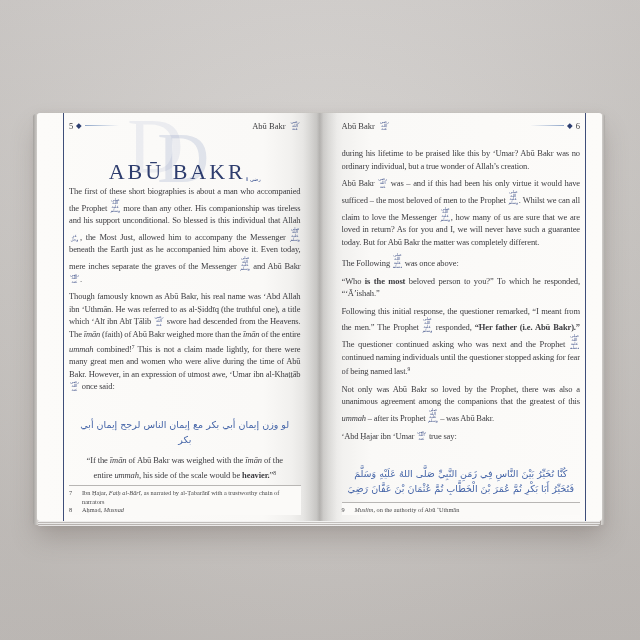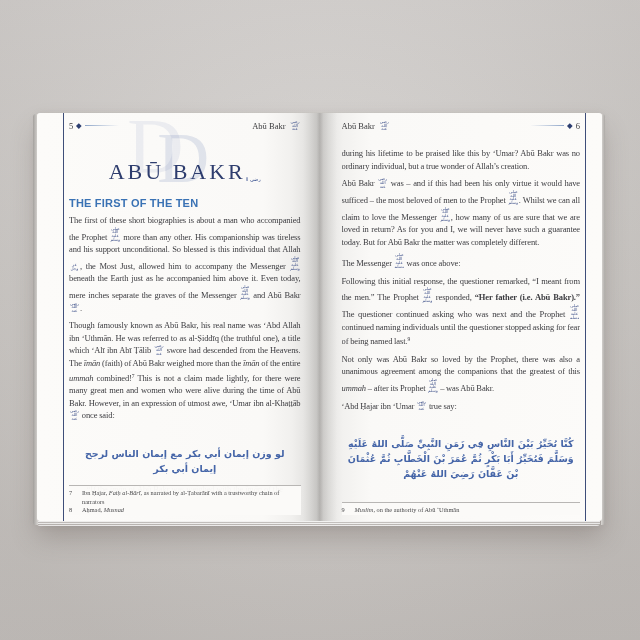--- a/index.html
+++ b/index.html
@@ -41,21 +41,21 @@
   .wm-2{left:44px;top:4px;font-size:72px;color:rgba(73,98,162,.15);}
   .chapter-title{margin-top:28px;text-align:center;font-size:22px;letter-spacing:3px;color:#2e3d6e;
     font-family:"Liberation Serif","DejaVu Serif",serif;white-space:nowrap;}
   .section-heading{margin:12px 0 5px;font-family:"Liberation Sans","DejaVu Sans",sans-serif;
     font-weight:bold;font-size:11px;letter-spacing:.2px;color:#3a72b4;}
   .bp{margin:0 0 5px;font-size:8.5px;line-height:12.5px;letter-spacing:-.12px;word-spacing:-.2px;
     text-align:justify;color:#3c3c40;}
   .quote{text-align:center;padding:0 15px;margin:0 0 5px;font-size:8.5px;line-height:12.5px;
     letter-spacing:-.1px;color:#3c3c40;}
   .arabic{direction:rtl;text-align:center;margin:24px 6px 7px;font-family:"DejaVu Sans",sans-serif;
-    font-size:9.5px;line-height:15px;color:#4565a8;font-weight:bold;}
+    font-size:9.5px;line-height:15px;color:#4565a8;}
   .footer{position:absolute;bottom:6px;border-top:.6px solid #b8b6b4;padding-top:3px;z-index:5;
     background:rgba(251,250,248,.97);}
   .footer-left{left:32px;right:19px;} .footer-right{left:22px;right:22px;}
   .fn{display:flex;gap:6px;font-size:6.3px;line-height:8.6px;color:#4a4a4c;}
   .fn-num{min-width:7px;flex:0 0 auto;}
   .r-n{} .r-i{font-style:italic;} .r-b{font-weight:bold;}
   .r-sup{font-size:5.5px;vertical-align:3px;}
 </style>
 </head>
 <body>
@@ -82,21 +82,20 @@
               <span class="hline"></span>
             </div>
             <div class="hdr-group">
               <span>Abū Bakr</span>
               <span class="hon">رضي الله عنه</span>
             </div>
           </div>
 
           <div class="chapter-title"><span>ABŪ BAKR</span><span class="hon hon-lg">رضي الله عنه</span></div>
 
-          <div class="section-heading">THE FIRST OF THE TEN</div>
 
           <p class="bp"><span class="r-n">The first of these short biographies is about a man who accompanied the Prophet </span><span class="r-hon">صلى الله عليه وسلم</span><span class="r-n"> more than any other. His companionship was tireless and his support unconditional. So blessed is this individual that Allah </span><span class="r-hon">عز وجل</span><span class="r-n">, the Most Just, allowed him to accompany the Messenger </span><span class="r-hon">صلى الله عليه وسلم</span><span class="r-n"> beneath the Earth just as he accompanied him above it. Even today, mere inches separate the graves of the Messenger </span><span class="r-hon">صلى الله عليه وسلم</span><span class="r-n"> and Abū Bakr </span><span class="r-hon">رضي الله عنه</span><span class="r-n">.</span></p>
           <p class="bp"><span class="r-n">Though famously known as Abū Bakr, his real name was ‘Abd Allah ibn ‘Uthmān. He was referred to as al-Ṣiddīq (the truthful one), a title which ‘Alī ibn Abī Ṭālib </span><span class="r-hon">رضي الله عنه</span><span class="r-n"> swore had descended from the Heavens. The </span><span class="r-i">īmān</span><span class="r-n"> (faith) of Abū Bakr weighed more than the </span><span class="r-i">īmān</span><span class="r-n"> of the entire </span><span class="r-i">ummah</span><span class="r-n"> combined!</span><span class="r-sup">7</span><span class="r-n"> This is not a claim made lightly, for there were many great men and women who were alive during the time of Abū Bakr. However, in an expression of utmost awe, ‘Umar ibn al-Khaṭṭāb </span><span class="r-hon">رضي الله عنه</span><span class="r-n"> once said:</span></p>
           <div class="arabic">لو وزن إيمان أبي بكر مع إيمان الناس لرجح إيمان أبي بكر</div>
           <p class="quote"><span class="r-n">“If the </span><span class="r-i">īmān</span><span class="r-n"> of Abū Bakr was weighed with the </span><span class="r-i">īmān</span><span class="r-n"> of the entire </span><span class="r-i">ummah</span><span class="r-n">, his side of the scale would be </span><span class="r-b">heavier.</span><span class="r-n">”</span><span class="r-sup">8</span></p>
 
         </div>
 
         <div class="footer footer-left">
           <div class="fn">
@@ -122,21 +121,22 @@
               <span class="hline hline-r"></span>
               <span class="diamond"></span>
               <span>6</span>
             </div>
           </div>
 
           <p class="bp" style="margin-top:16px;"><span class="r-n">during his lifetime to be praised like this by ‘Umar? Abū Bakr was no ordinary individual, but a true wonder of Allah’s creation.</span></p>
 
 
           <p class="bp"><span class="r-n">Abū Bakr </span><span class="r-hon">رضي الله عنه</span><span class="r-n"> was – and if this had been his only virtue it would have sufficed – the most beloved of men to the Prophet </span><span class="r-hon">صلى الله عليه وسلم</span><span class="r-n">. Whilst we can all claim to love the Messenger </span><span class="r-hon">صلى الله عليه وسلم</span><span class="r-n">, how many of us are sure that we are loved in return? As for you and I, we will never have such a guarantee today. But for Abū Bakr the matter was completely different.</span></p>
-          <p class="bp"><span class="r-n">The Messenger </span><span class="r-hon">صلى الله عليه وسلم</span><span class="r-n"> was once above:</span></p>
+          <p class="bp"><span class="r-n">The Following </span><span class="r-hon">صلى الله عليه وسلم</span><span class="r-n"> was once above:</span></p>
+          <p class="bp"><span class="r-n">“Who </span><span class="r-b">is the most</span><span class="r-n"> beloved person to you?” To which he responded, “‘Ā’ishah.”</span></p>
           <p class="bp"><span class="r-n">Following this initial response, the questioner remarked, “I meant from the men.” The Prophet </span><span class="r-hon">صلى الله عليه وسلم</span><span class="r-n"> responded, </span><span class="r-b">“Her father (i.e. Abū Bakr).”</span><span class="r-n"> The questioner continued asking who was next and the Prophet </span><span class="r-hon">صلى الله عليه وسلم</span><span class="r-n"> continued naming individuals until the questioner stopped asking for fear of being named last.</span><span class="r-sup">9</span></p>
           <p class="bp"><span class="r-n">Not only was Abū Bakr so loved by the Prophet, there was also a unanimous agreement among the companions that the greatest of this </span><span class="r-i">ummah</span><span class="r-n"> – after its Prophet </span><span class="r-hon">صلى الله عليه وسلم</span><span class="r-n"> – was Abū Bakr.</span></p>
           <p class="bp"><span class="r-n">‘Abd Ḥajar ibn ‘Umar </span><span class="r-hon">رضي الله عنه</span><span class="r-n"> true say:</span></p>
           <div class="arabic">كُنَّا نُخَيِّرُ بَيْنَ النَّاسِ فِي زَمَنِ النَّبِيِّ صَلَّى اللهُ عَلَيْهِ وَسَلَّمَ فَنُخَيِّرُ أَبَا بَكْرٍ ثُمَّ عُمَرَ بْنَ الْخَطَّابِ ثُمَّ عُثْمَانَ بْنَ عَفَّانَ رَضِيَ اللهُ عَنْهُمْ</div>
 
         </div>
 
         <div class="footer footer-right">
           <div class="fn">
             <span class="fn-num">9</span>

